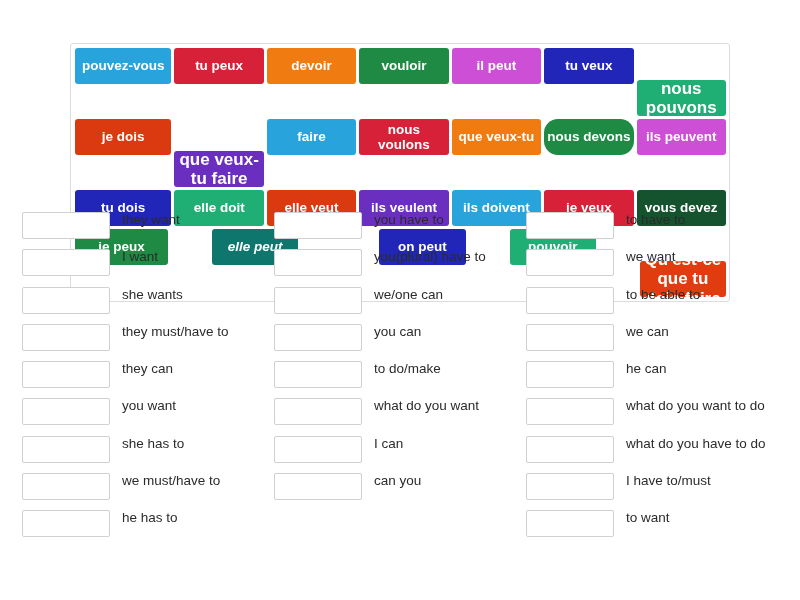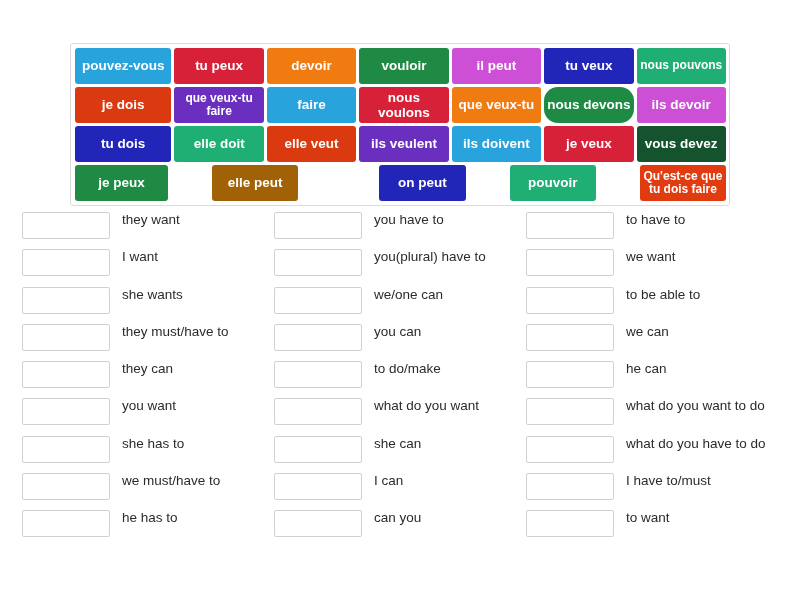--- a/index.html
+++ b/index.html
@@ -45,21 +45,21 @@
     border-radius: 3px;
     margin-right: 3px;
     padding: 15px 3px;
     box-sizing: border-box;
     height: 36px;
     min-width: 0;
     overflow: hidden;
     cursor: move;
     user-select: none;
   }
-  .tile.two-line { font-size: 12px; }
+  .tile.two-line { font-size: 17px; margin-top: 32px; }
   .tile:last-child { margin-right: 0; }
 
   
   #answer-area {
     position: absolute;
     left: 0;
     top: 212px;
     width: 800px;
     display: flex;
     padding: 0 22px;
@@ -105,34 +105,34 @@
       <div class="tile" style="background: rgb(33, 38, 184); flex: 1 1 88px;">tu veux</div>
       <div class="tile two-line" style="background: rgb(31, 174, 115); flex: 1 1 88px;">nous pouvons</div>
     </div>
     <div class="tile-row">
       <div class="tile" style="background: rgb(219, 58, 16); flex: 1 1 95px;">je dois</div>
       <div class="tile two-line" style="background: rgb(107, 47, 191); flex: 1 1 88px;">que veux-tu faire</div>
       <div class="tile" style="background: rgb(41, 163, 220); flex: 1 1 88px;">faire</div>
       <div class="tile" style="background: rgb(214, 33, 57); flex: 1 1 88px;">nous voulons</div>
       <div class="tile" style="background: rgb(240, 123, 16); flex: 1 1 88px;">que veux-tu</div>
       <div class="tile" style="background: rgb(30, 138, 67); flex: 1 1 88px; border-radius: 14px;">nous devons</div>
-      <div class="tile" style="background: rgb(204, 79, 214); flex: 1 1 88px;">ils devoir</div>
+      <div class="tile" style="background: rgb(204, 79, 214); flex: 1 1 88px;">ils peuvent</div>
     </div>
     <div class="tile-row">
       <div class="tile" style="background: rgb(33, 38, 184); flex: 1 1 95px;">tu dois</div>
       <div class="tile" style="background: rgb(31, 174, 115); flex: 1 1 88px;">elle doit</div>
       <div class="tile" style="background: rgb(219, 58, 16); flex: 1 1 88px;">elle veut</div>
       <div class="tile" style="background: rgb(107, 47, 191); flex: 1 1 88px;">ils veulent</div>
       <div class="tile" style="background: rgb(41, 163, 220); flex: 1 1 88px;">ils doivent</div>
       <div class="tile" style="background: rgb(214, 33, 57); flex: 1 1 88px;">je veux</div>
       <div class="tile" style="background: #14532d; flex: 1 1 88px;">vous devez</div>
     </div>
     <div class="tile-row">
       <div class="tile" style="background: rgb(30, 138, 67); flex: 1 1 95px;">je peux</div>
-      <div class="tile" style="background: #a16207; flex: 1 1 88px;">elle peut</div>
+      <div class="tile" style="background: #0f766e; flex: 1 1 88px; font-style: italic;">elle peut</div>
       <div class="tile" style="background: rgb(33, 38, 184); flex: 1 1 88px; margin-left: 37px;">on peut</div>
       <div class="tile" style="background: rgb(31, 174, 115); flex: 1 1 88px;">pouvoir</div>
       <div class="tile two-line" style="background: rgb(224, 60, 16); flex: 1 1 88px;">Qu'est-ce que tu dois faire</div>
     </div>
   </div>
 
 <div id="answer-area">
     <div class="answer-column">
       <div class="answer-row">
         <div class="drop-zone"></div>
@@ -191,24 +191,20 @@
       <div class="answer-row">
         <div class="drop-zone"></div>
         <div class="answer-label">to do/make</div>
       </div>
       <div class="answer-row">
         <div class="drop-zone"></div>
         <div class="answer-label">what do you want</div>
       </div>
       <div class="answer-row">
         <div class="drop-zone"></div>
-        <div class="answer-label">she can</div>
-      </div>
-      <div class="answer-row">
-        <div class="drop-zone"></div>
         <div class="answer-label">I can</div>
       </div>
       <div class="answer-row">
         <div class="drop-zone"></div>
         <div class="answer-label">can you</div>
       </div>
     </div>
     <div class="answer-column">
       <div class="answer-row">
         <div class="drop-zone"></div>

